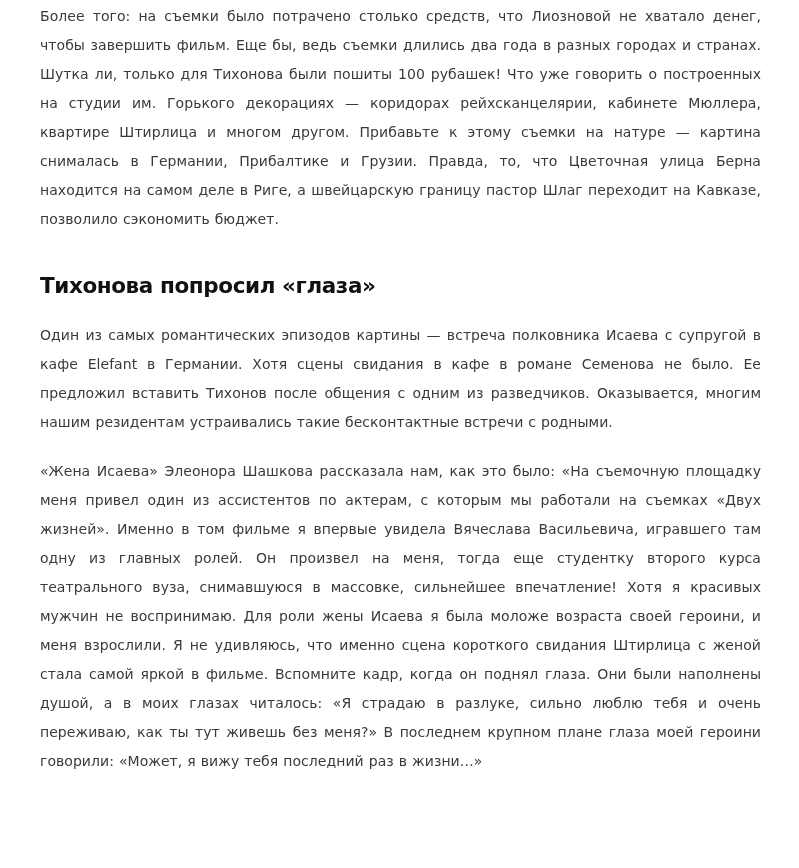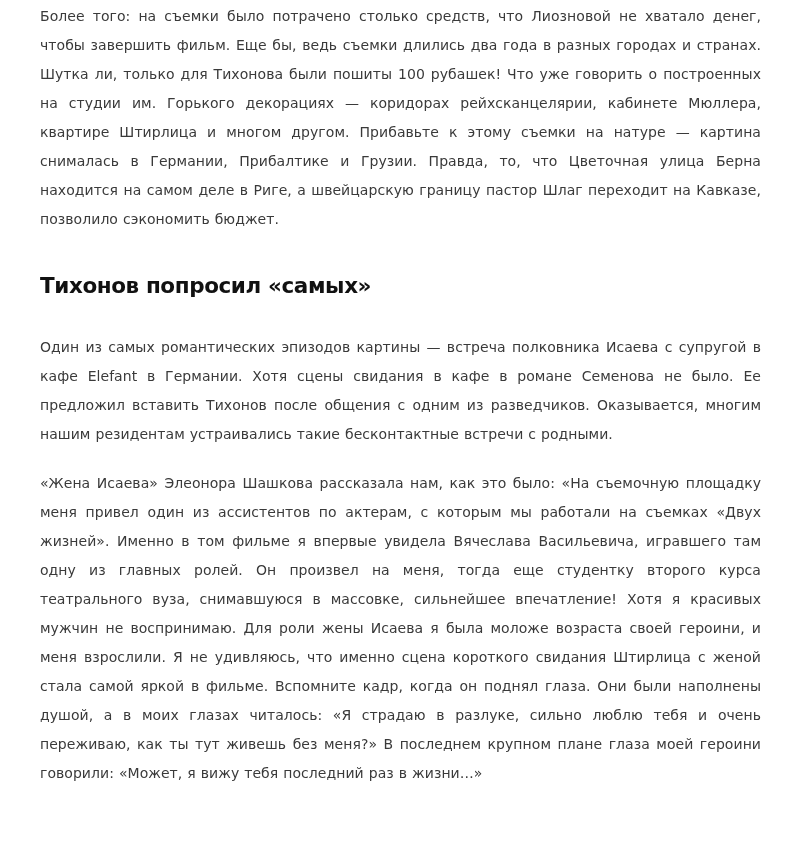--- a/index.html
+++ b/index.html
@@ -31,24 +31,24 @@
     }
     .article p.p1 { margin-bottom: 0; }
     .article h2 {
       margin: 37px 0 0 0;
       font-size: 21.5px;
       line-height: 30px;
       font-weight: bold;
       color: #111111;
       letter-spacing: -0.4px;
     }
-    .article p.p2 { margin-top: 32px; }
+    .article p.p2 { margin-top: 20px; }
     .article p.p3 { margin-top: 20px; }
   </style>
 </head>
 <body>
 
 <div class="article">
   <p class="p1">Более того: на съемки было потрачено столько средств, что Лиозновой не хватало денег, чтобы завершить фильм. Еще бы, ведь съемки длились два года в разных городах и странах. Шутка ли, только для Тихонова были пошиты 100 рубашек! Что уже говорить о построенных на студии им. Горького декорациях — коридорах рейхсканцелярии, кабинете Мюллера, квартире Штирлица и многом другом. Прибавьте к этому съемки на натуре — картина снималась в Германии, Прибалтике и Грузии. Правда, то, что Цветочная улица Берна находится на самом деле в Риге, а швейцарскую границу пастор Шлаг переходит на Кавказе, позволило сэкономить бюджет.</p>
-  <h2>Тихонов попросил «самых»</h2>
+  <h2>Тихонова попросил «глаза»</h2>
   <p class="p2">Один из самых романтических эпизодов картины — встреча полковника Исаева с супругой в кафе Elefant в Германии. Хотя сцены свидания в кафе в романе Семенова не было. Ее предложил вставить Тихонов после общения с одним из разведчиков. Оказывается, многим нашим резидентам устраивались такие бесконтактные встречи с родными.</p>
   <p class="p3">«Жена Исаева» Элеонора Шашкова рассказала нам, как это было: «На съемочную площадку меня привел один из ассистентов по актерам, с которым мы работали на съемках «Двух жизней». Именно в том фильме я впервые увидела Вячеслава Васильевича, игравшего там одну из главных ролей. Он произвел на меня, тогда еще студентку второго курса театрального вуза, снимавшуюся в массовке, сильнейшее впечатление! Хотя я красивых мужчин не воспринимаю. Для роли жены Исаева я была моложе возраста своей героини, и меня взрослили. Я не удивляюсь, что именно сцена короткого свидания Штирлица с женой стала самой яркой в фильме. Вспомните кадр, когда он поднял глаза. Они были наполнены душой, а в моих глазах читалось: «Я страдаю в разлуке, сильно люблю тебя и очень переживаю, как ты тут живешь без меня?» В последнем крупном плане глаза моей героини говорили: «Может, я вижу тебя последний раз в жизни…»</p>
 </div>
 
 </body></html>

